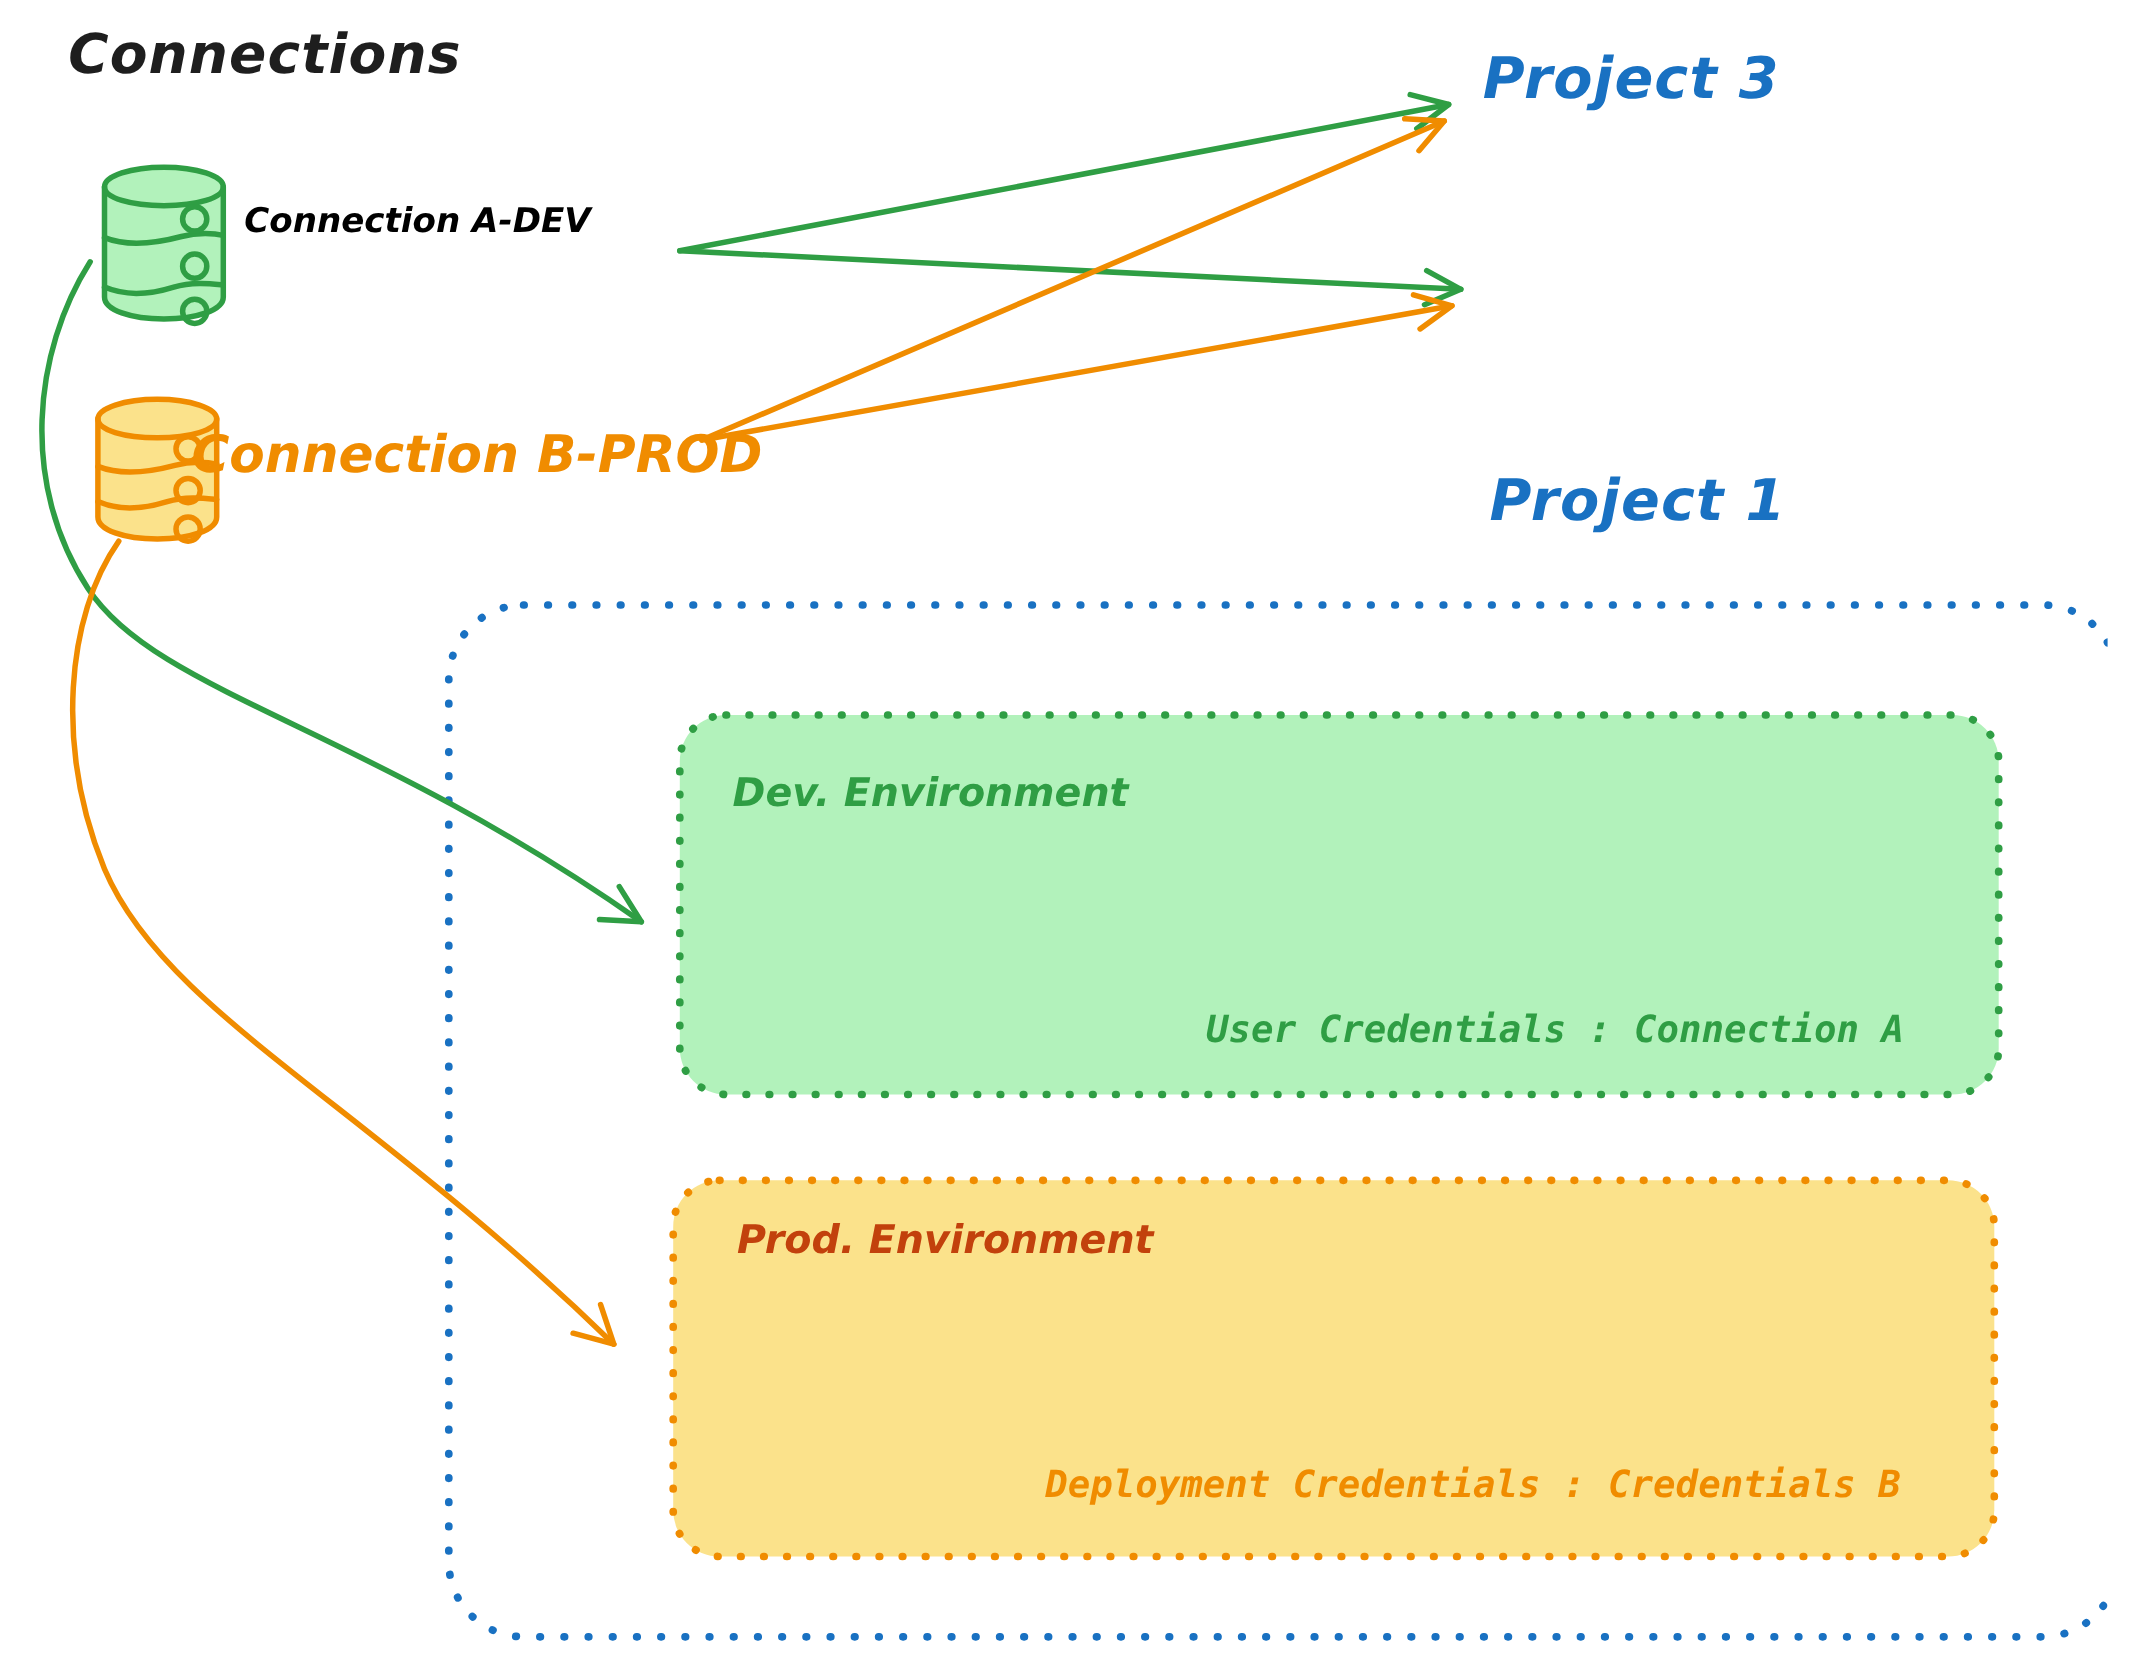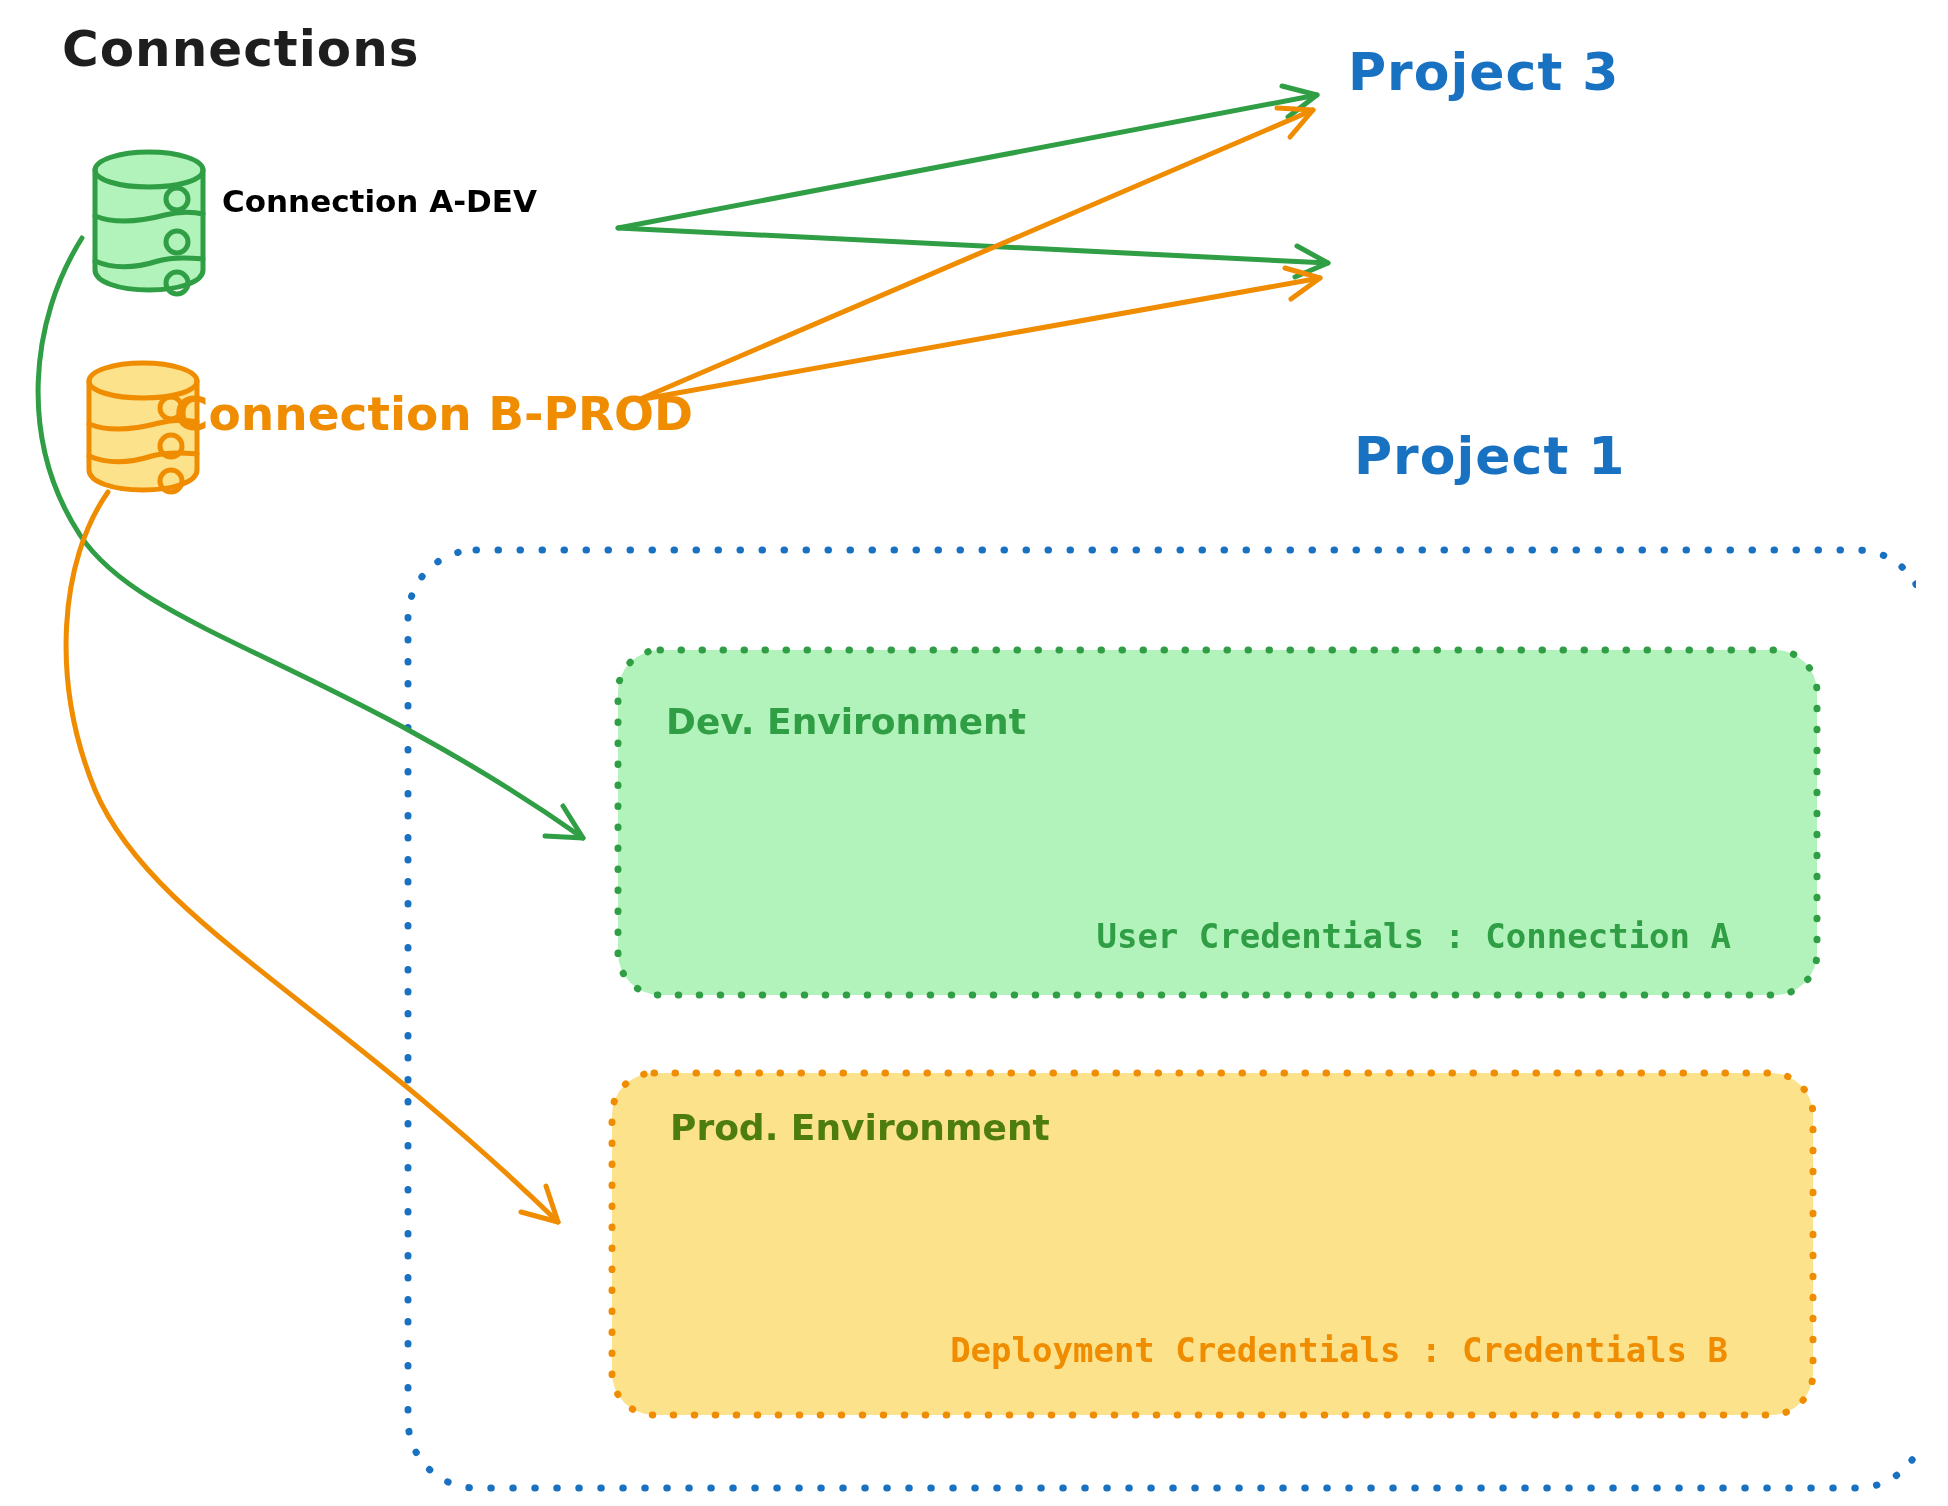--- a/index.html
+++ b/index.html
@@ -3,38 +3,39 @@
 <meta charset="utf-8">
 <style>
   html, body { margin: 0; padding: 0; background: #ffffff; }
   .canvas {
     position: relative;
     width: 1916px;
     height: 1506px;
     background: #ffffff;
     overflow: hidden;
     font-family: "DejaVu Sans", "Liberation Sans", sans-serif;
+    font-style: italic;
   }
   .shapes {
     position: absolute;
     left: 0; top: 0;
     width: 1948px;
     height: 1506px;
   }
   .txt { position: absolute; white-space: nowrap; line-height: 1.1; }
   .title        { left: 62px;  top: 22px;   font-size: 50px; font-weight: bold; color: #1e1e1e; letter-spacing: 1px; }
   .conn-a-label { left: 222px; top: 184px;  font-size: 31px; font-weight: bold; color: #000000; }
   .conn-b-label { left: 174px; top: 388px;  font-size: 47px; font-weight: bold; color: #f08c00; }
   .project      { font-size: 52px; font-weight: bold; color: #1971c2; letter-spacing: 1px; }
   .p3 { left: 1348px; top: 44px;  }
   .p2 { left: 1348px; top: 226px; }
   .p1 { left: 1354px; top: 428px; }
   .env-label    { font-size: 36px; font-weight: bold; }
   .dev-label    { left: 666px; top: 702px;  color: #2f9e44; }
-  .prod-label   { left: 670px; top: 1108px; color: #4d7c0f; }
+  .prod-label   { left: 670px; top: 1108px; color: #c2410c; }
   .creds {
     font-family: "DejaVu Sans Mono", "Liberation Mono", monospace;
     font-size: 34px; font-weight: bold; text-align: right;
   }
   .dev-creds  { right: 185px; top: 918px;  color: #2f9e44; }
   .prod-creds { right: 188px; top: 1332px; color: #f08c00; }
 </style>
 </head>
 <body>
 

